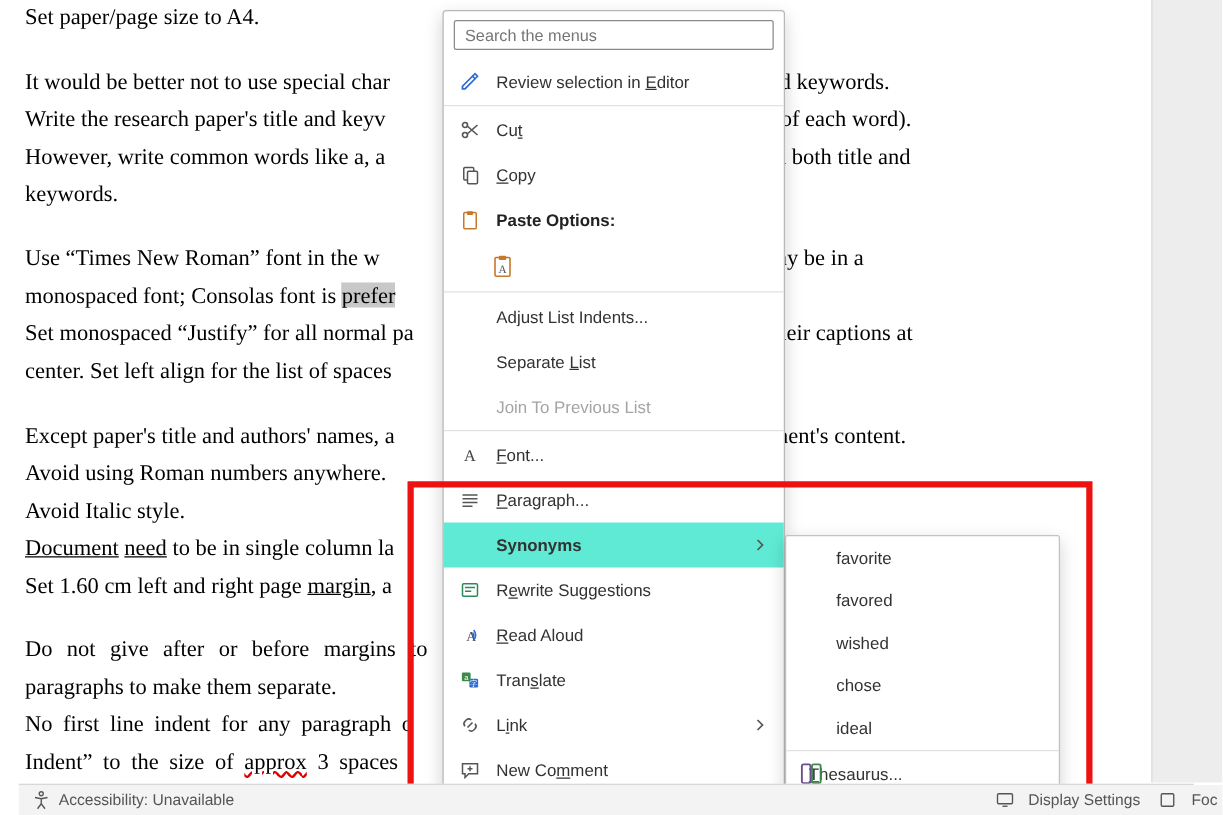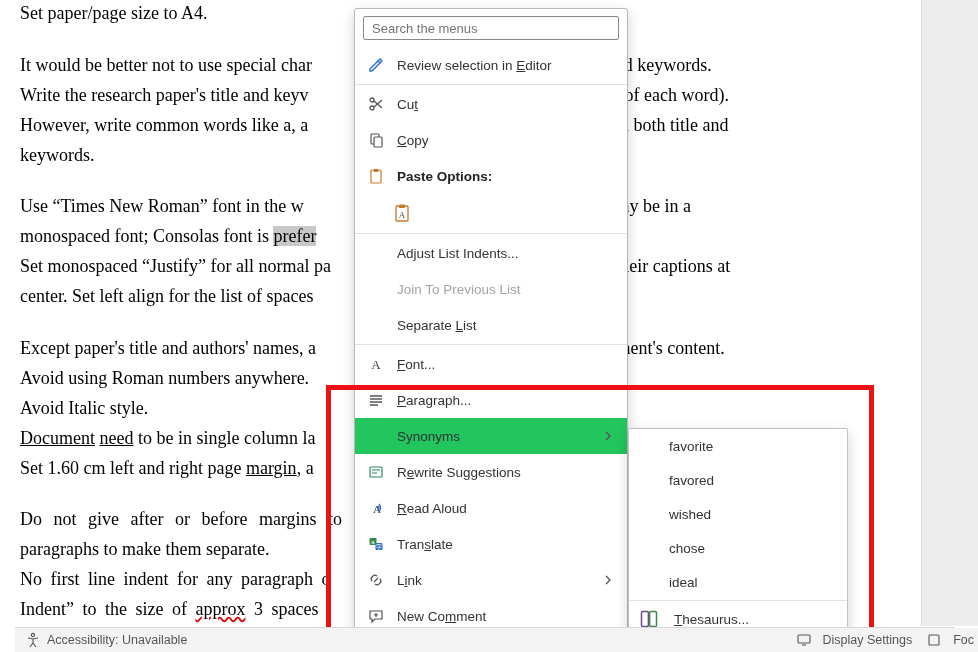--- a/index.html
+++ b/index.html
@@ -26,31 +26,31 @@
   .mi-label{flex:1 1 auto;white-space:nowrap;overflow:hidden;}
   .mi-label u{text-decoration:underline;}
   .mi-arrow{flex:0 0 14px;color:#555;}
   .sep{height:1px;background:#e1e1e1;margin:1px 0;}
   .bold{font-weight:600;color:#222;}
   .disabled{color:#a4a4a4;}
   .paste-btn{margin-left:32px;width:30px;height:30px;
         border:1px solid transparent;border-radius:3px;
         display:flex;align-items:center;justify-content:center;}
   .paste-btn svg{width:20px;height:20px;}
-  .menu-item.hl{background:#22c55e;}
+  .menu-item.hl{background:#5eead4;font-weight:bold;}
 
   
   .flyout{position:absolute;left:628px;top:428px;width:218px;background:#fff;
         border:1px solid #c2c2c2;border-radius:2px;
         box-shadow:0 5px 14px rgba(0,0,0,.18);
         font-family:"Segoe UI",Arial,sans-serif;font-size:13.5px;color:#323232;}
   .fly-item{display:flex;align-items:center;height:34px;padding:0 12px 0 40px;cursor:default;}
   .fly-sep{height:1px;background:#e1e1e1;margin:1px 0;}
   .fly-icon{position:absolute;left:10px;width:20px;height:20px;display:flex;align-items:center;justify-content:center;}
-  .fly-item.hasicon{position:relative;padding-left:45px;}
+  .fly-item.hasicon{position:relative;padding-left:18px;}
 
   
   .red-rect{position:absolute;left:326px;top:385px;width:548px;height:256px;
         border:5px solid #e11;box-sizing:border-box;pointer-events:none;}
 
   
   .statusbar{position:absolute;left:15px;bottom:0;width:920px;height:24px;
         background:#f3f3f3;border-top:1px solid #d8d8d8;
         display:flex;align-items:center;padding:0 10px;
         font-family:"Segoe UI",Arial,sans-serif;font-size:12.5px;color:#555;}
@@ -146,28 +146,28 @@
         </svg>
     </div>
   </div>
   <div class="sep"></div>
 
   <div class="menu-item">
     <span class="mi-icon"></span>
     <span class="mi-label">Adjust List Indents...</span>
   </div>
 
+  <div class="menu-item">
+    <span class="mi-icon"></span>
+    <span class="mi-label">Separate <u>L</u>ist</span>
+  </div>
+
   <div class="menu-item disabled">
     <span class="mi-icon"></span>
     <span class="mi-label">Join To Previous List</span>
-  </div>
-
-  <div class="menu-item">
-    <span class="mi-icon"></span>
-    <span class="mi-label">Separate <u>L</u>ist</span>
   </div>
   <div class="sep"></div>
 
   <div class="menu-item">
     <span class="mi-icon">
       <svg viewBox="0 0 16 16">
           <text x="8" y="13" font-size="13" text-anchor="middle" fill="#444" font-family="Times New Roman">A</text>
         </svg>
     </span>
     <span class="mi-label"><u>F</u>ont...</span>

